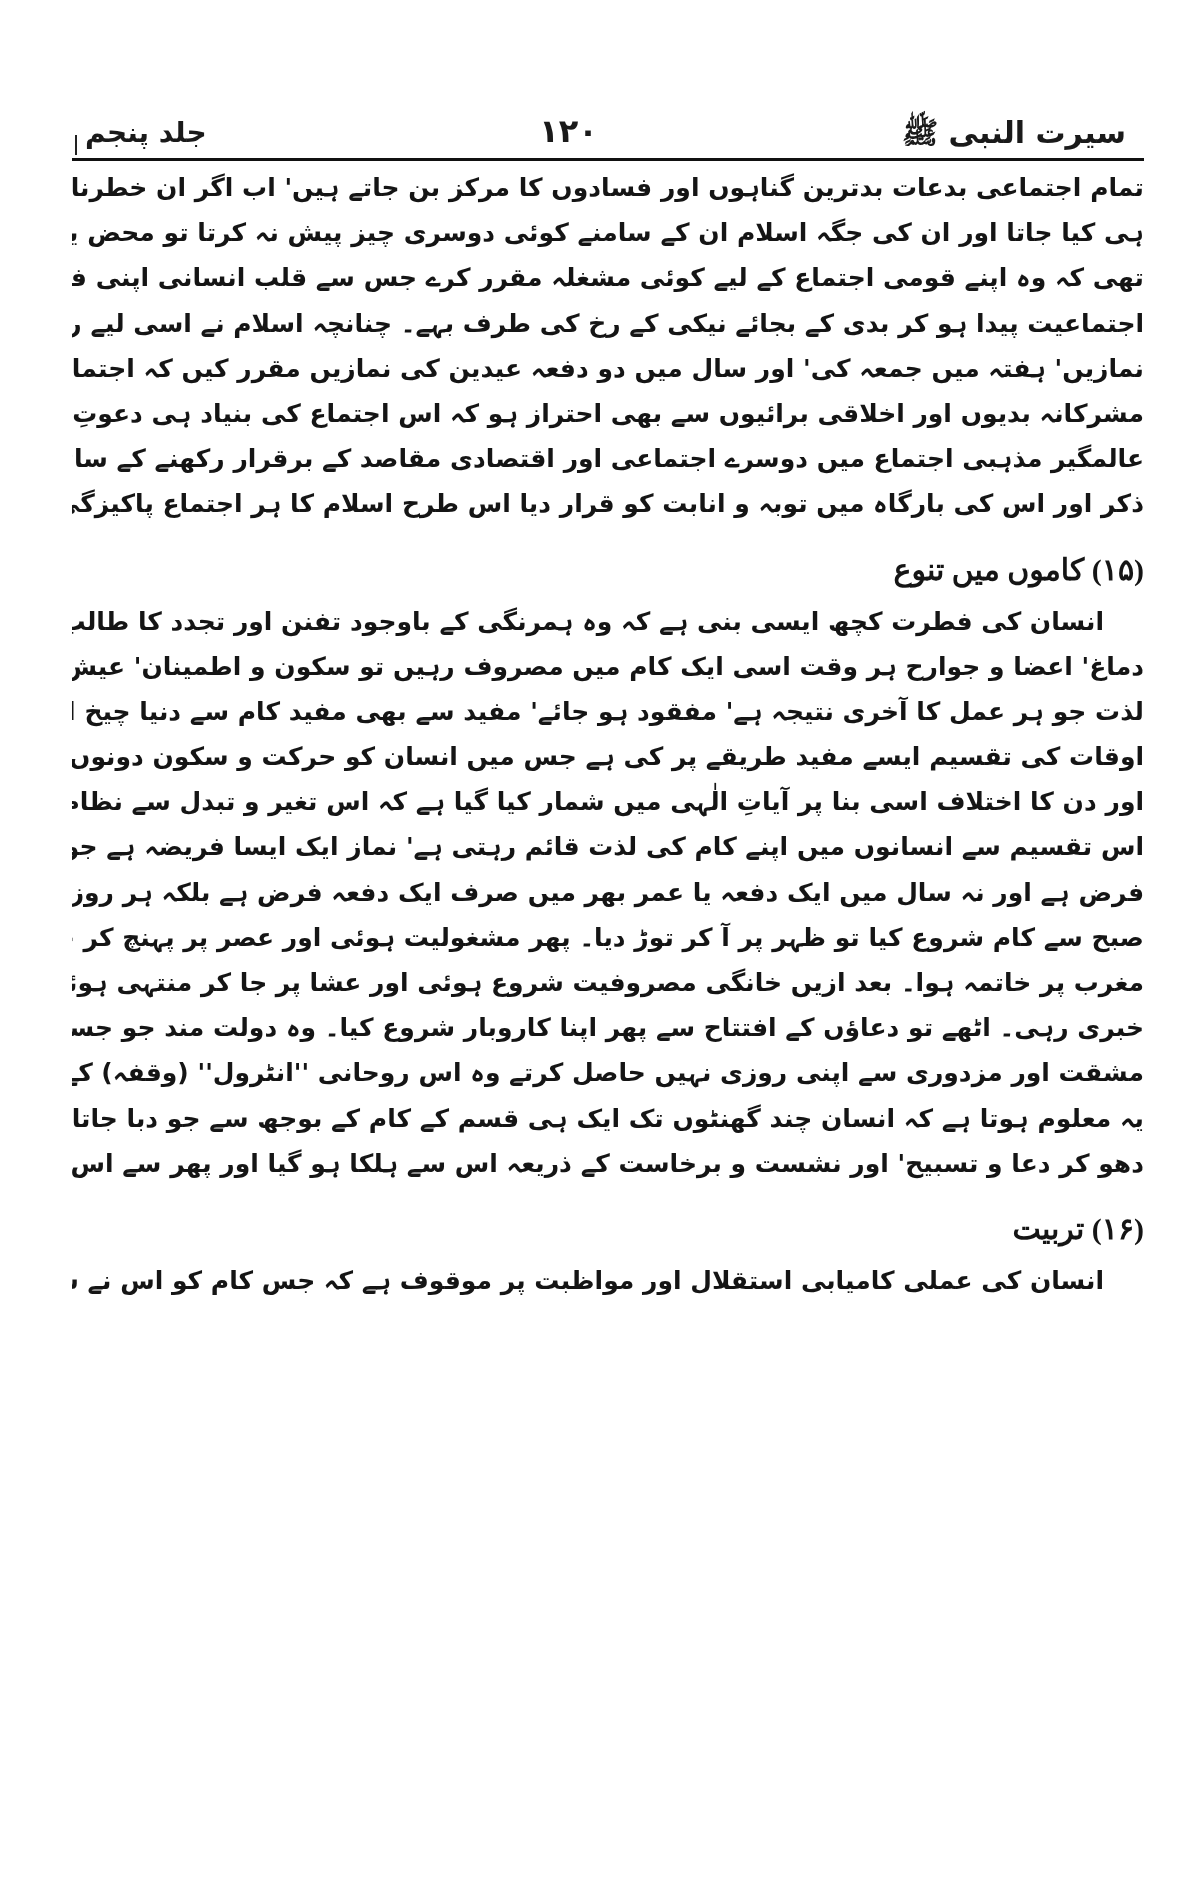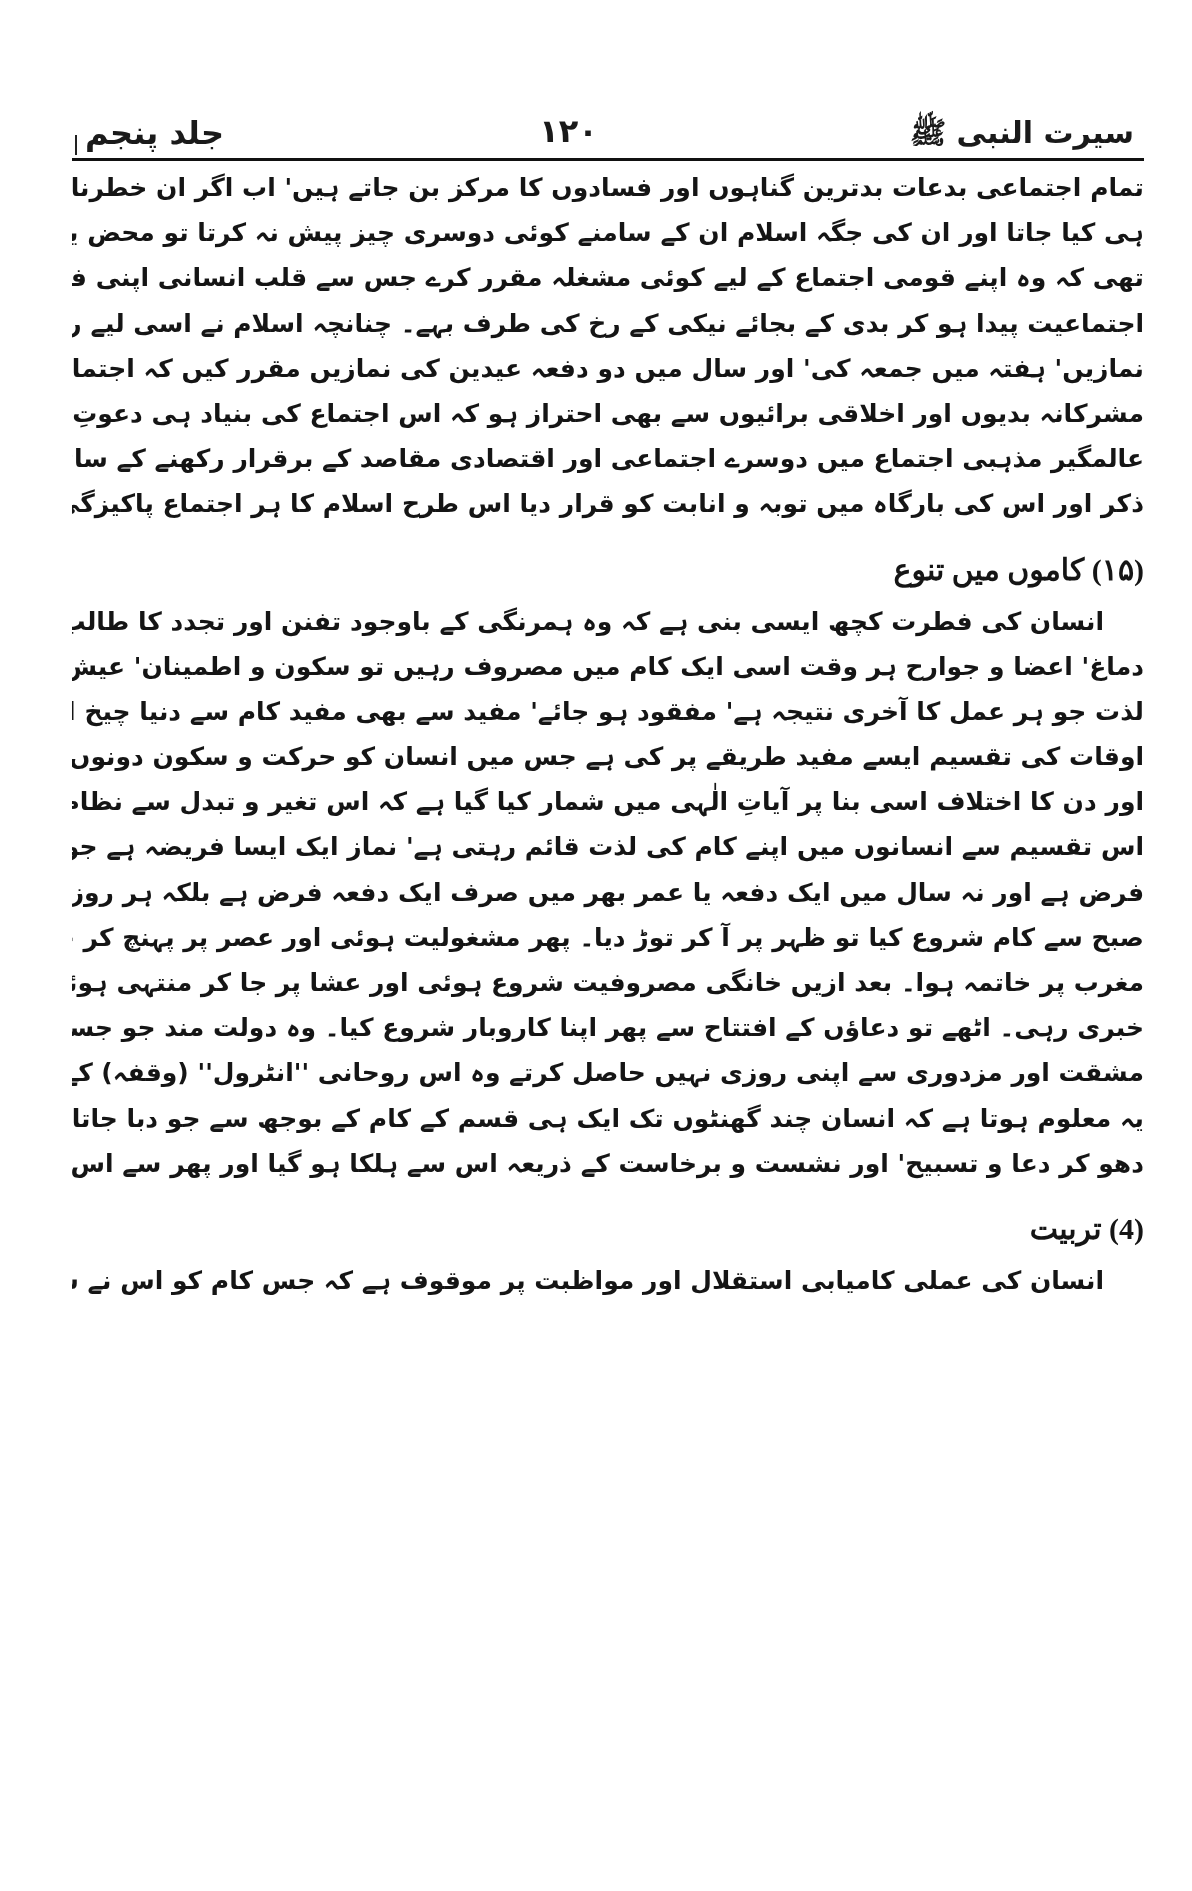--- a/index.html
+++ b/index.html
@@ -23,41 +23,41 @@
     .header {
       position: absolute;
       left: 75px;
       right: 50px;
       top: 105px;
       height: 56px;
       direction: rtl;
     }
     .header .book-title {
       position: absolute;
-      right: 8px;
+      right: 16px;
       top: 8px;
       font-size: 30px;
       font-weight: bold;
       line-height: 40px;
     }
     .header .page-number {
       position: absolute;
       left: 50%;
       transform: translateX(-50%);
       top: 6px;
       font-size: 32px;
       font-weight: bold;
       line-height: 40px;
       margin-left: -40px;
     }
     .header .volume {
       position: absolute;
       left: 10px;
       top: 8px;
-      font-size: 32px;
+      font-size: 28px;
       font-weight: bold;
       line-height: 40px;
     }
     .header .tick {
       position: absolute;
       left: 0;
       top: 30px;
       width: 2px;
       height: 20px;
       background: #222;
@@ -151,18 +151,18 @@
       <span class="line">مغرب پر خاتمہ ہوا۔ بعد ازیں خانگی مصروفیت شروع ہوئی اور عشا پر جا کر منتہی ہوئی' اب نیند آ گئی اور صبح تک بے</span>
       <span class="line">خبری رہی۔ اٹھے تو دعاؤں کے افتتاح سے پھر اپنا کاروبار شروع کیا۔ وہ دولت مند جو جسمانی یا دماغی محنت و</span>
       <span class="line">مشقت اور مزدوری سے اپنی روزی نہیں حاصل کرتے وہ اس روحانی ''انٹرول'' (وقفہ) کے لطف سے آگاہ نہیں۔</span>
       <span class="line">یہ معلوم ہوتا ہے کہ انسان چند گھنٹوں تک ایک ہی قسم کے کام کے بوجھ سے جو دبا جاتا تھا' وہ چند منٹ میں ہاتھ منہ</span>
       <span class="line">دھو کر دعا و تسبیح' اور نشست و برخاست کے ذریعہ اس سے ہلکا ہو گیا اور پھر سے اس نے اپنے کام کے لیے نئی قوت</span>
     </div>
 
     <span class="gap-small"></span>
 
     <div>
-      <span class="heading">(4) تربیت</span>
+      <span class="heading">(۱۶) تربیت</span>
       <span class="line indent">انسان کی عملی کامیابی استقلال اور مواظبت پر موقوف ہے کہ جس کام کو اس نے شروع کیا پھر اس پر عمر بھر</span>
     </div>
 
   </div>
 </div>
 
 </body></html>

